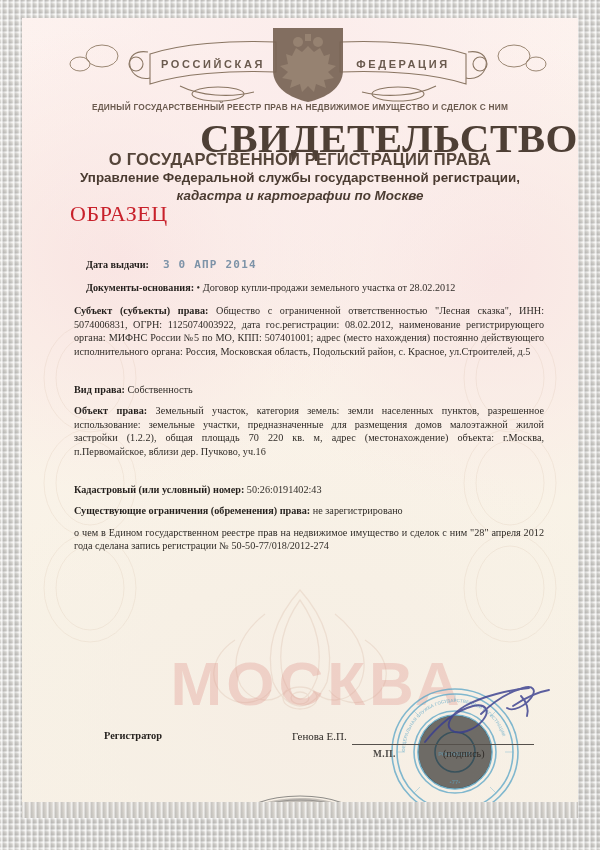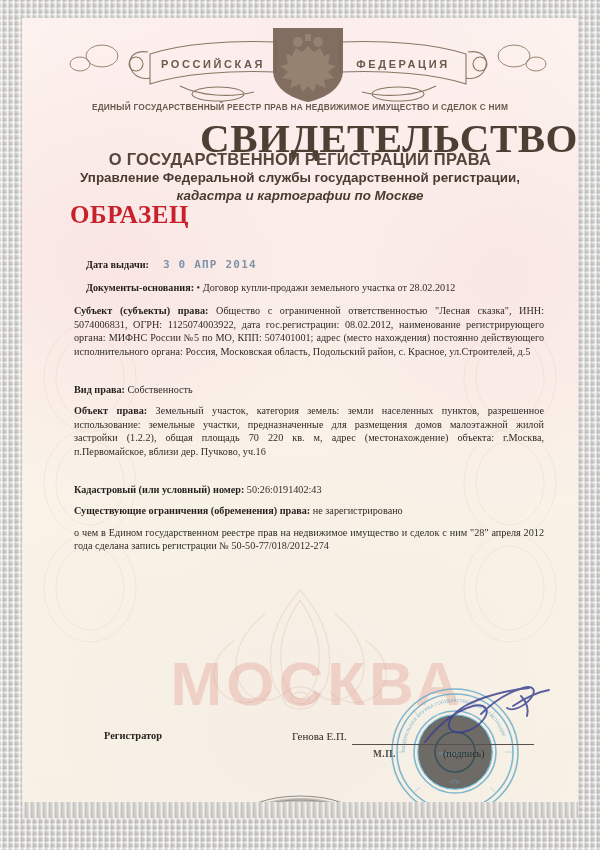--- a/index.html
+++ b/index.html
@@ -150,22 +150,22 @@
     color: #4a3b31;
   }
   .org-line.l1 { top: 152px; }
   .org-line.l2 { top: 170px; font-style: italic; }
 
   .obrazec {
     position: absolute;
     left: 48px;
     top: 183px;
     font-family: "Liberation Serif", serif;
-    font-size: 25px;
-    font-weight: 700;
+    font-size: 22px;
+    font-weight: 400;
     letter-spacing: .6px;
     color: #c8212b;
   }
 
   
   .body-block {
     position: absolute;
     left: 52px;
     right: 34px;
     top: 240px;

